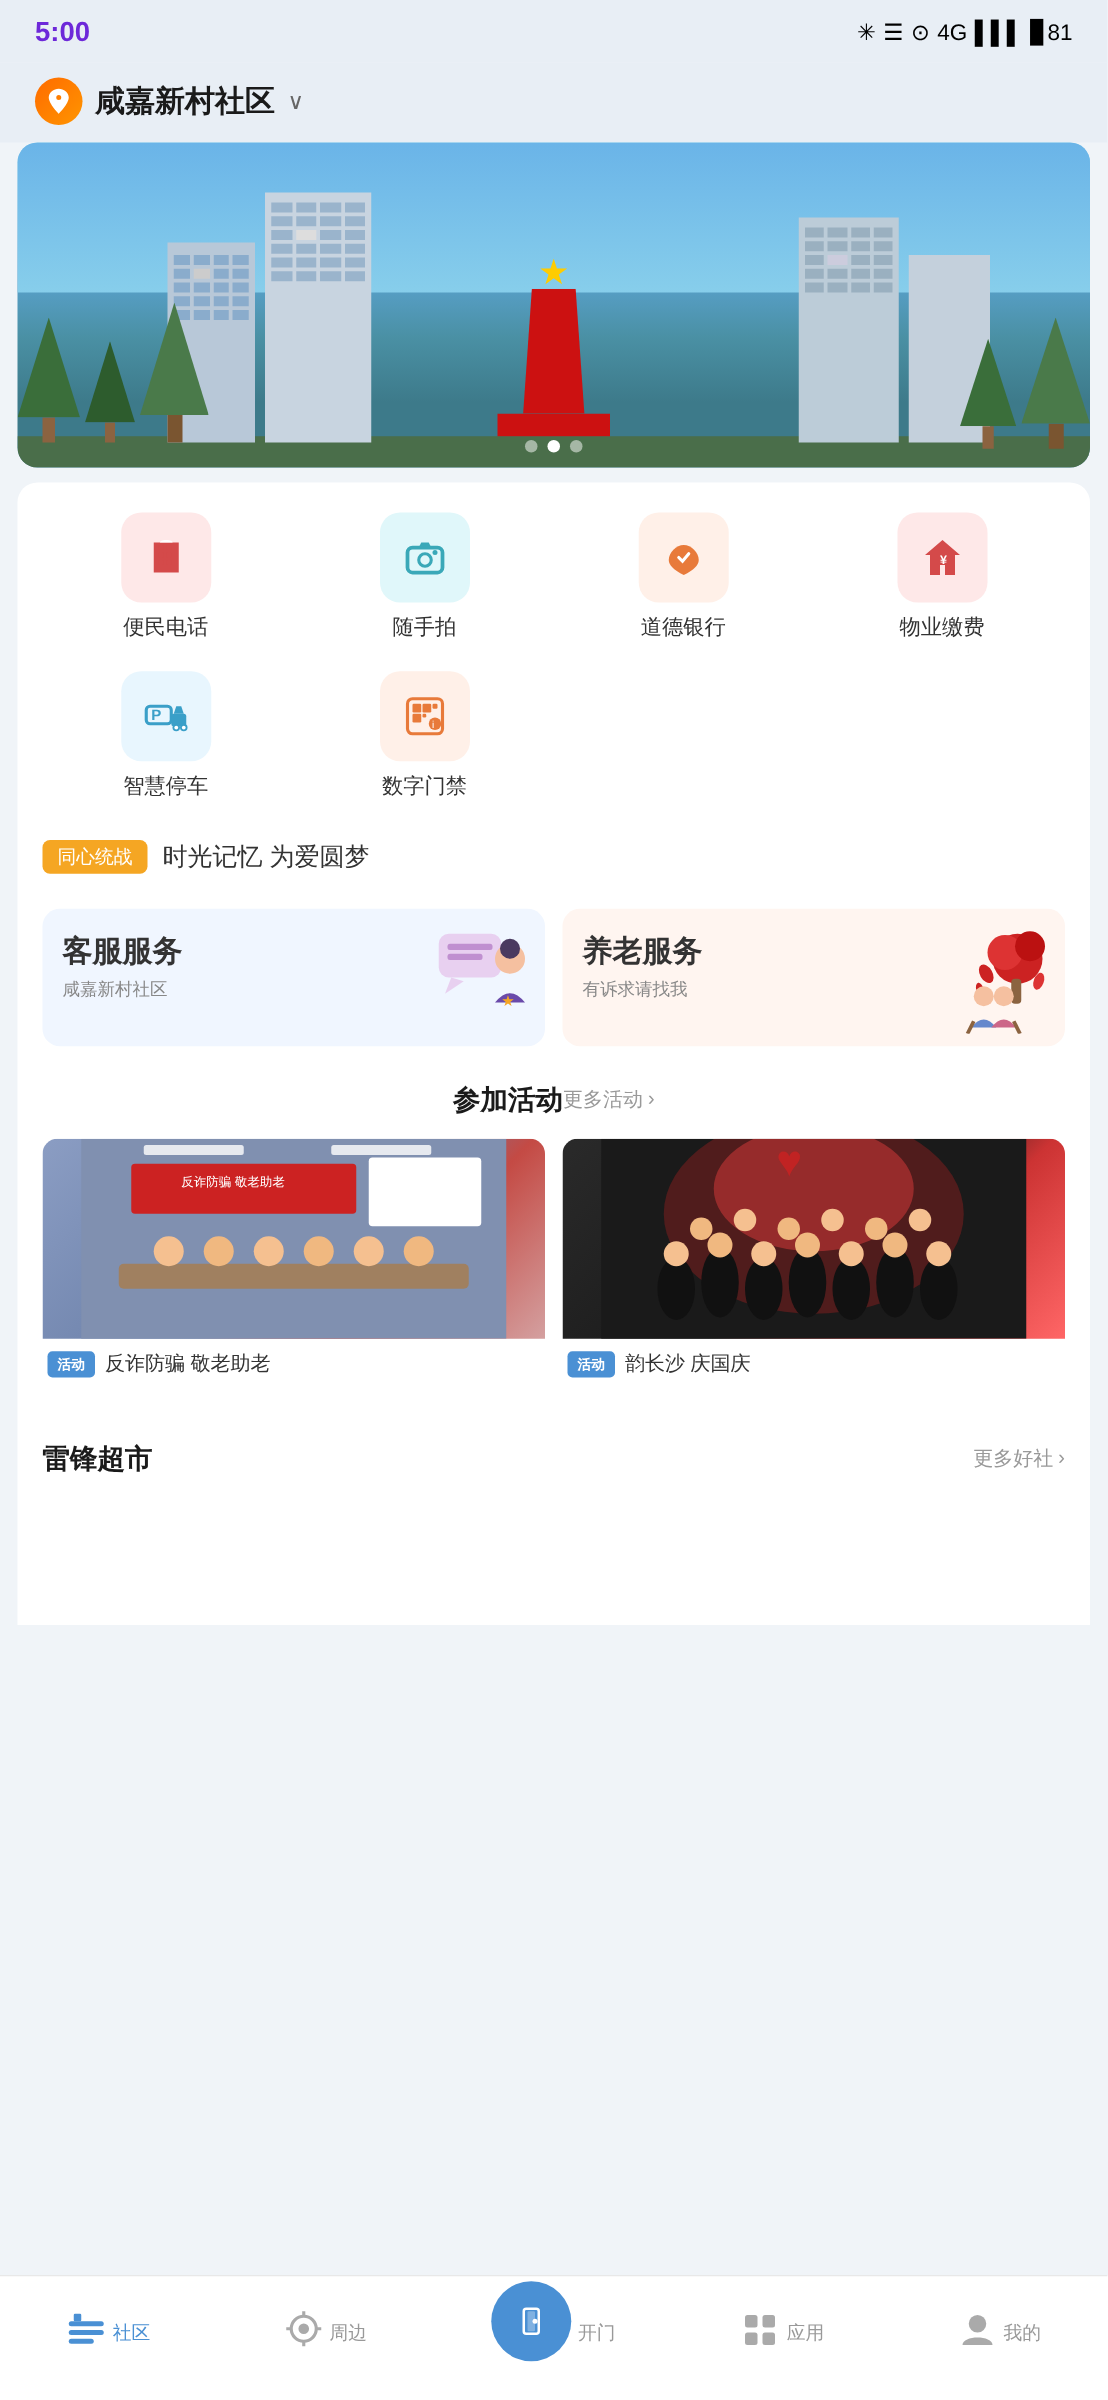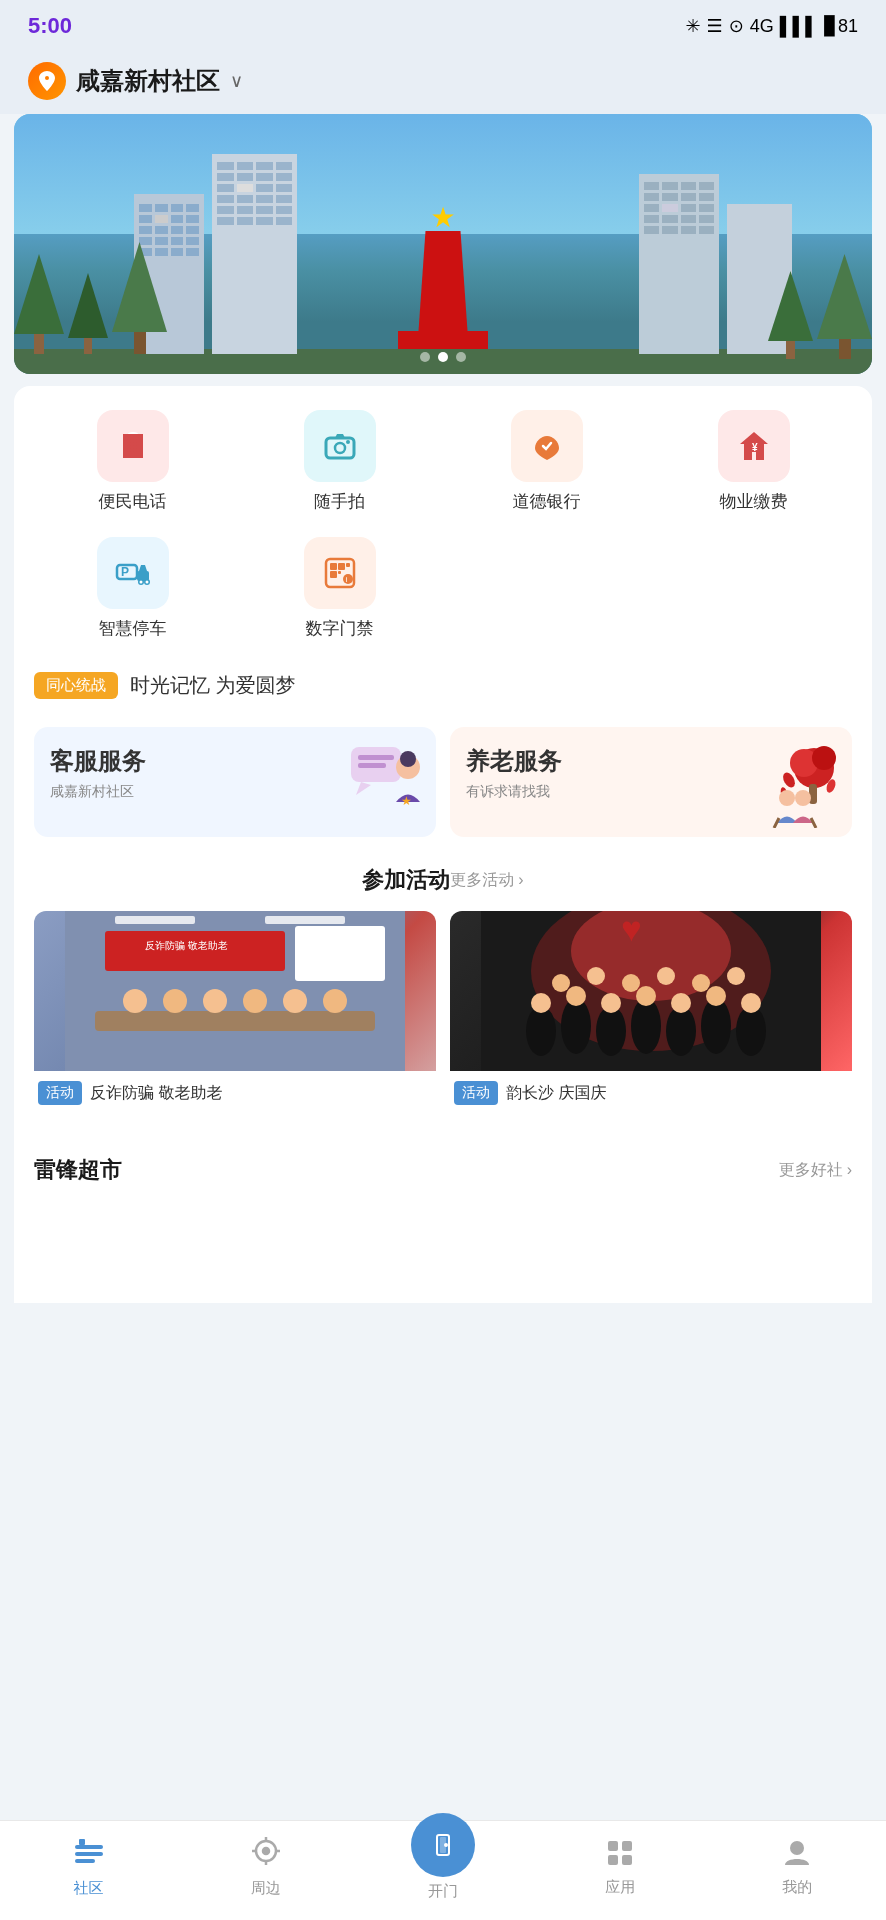--- a/index.html
+++ b/index.html
@@ -256,24 +256,25 @@
     }
     .activity-info {
       padding: 10px 4px 6px;
       display: flex;
       align-items: center;
       gap: 8px;
     }
     .activity-badge {
       background: #4a90d4;
       color: white;
-      font-size: 14px;
+      font-size: 11px;
       padding: 3px 8px;
       border-radius: 4px;
       white-space: nowrap;
+      font-weight: bold;
     }
     .activity-name {
       font-size: 16px;
       color: #333;
     }
     .bottom-section-title {
       font-size: 22px;
       font-weight: 700;
       color: #1a1a1a;
     }
@@ -296,21 +297,21 @@
       background: white;
       border-top: 1px solid #e8e8e8;
       display: flex;
       align-items: center;
       justify-content: space-around;
       padding: 8px 0 16px;
       z-index: 100;
     }
     .nav-item {
       display: flex;
-      flex-direction: column;
+      flex-direction: row;
       align-items: center;
       gap: 5px;
       cursor: pointer;
       min-width: 80px;
       justify-content: center;
     }
     .nav-label {
       font-size: 15px;
       color: #999;
     }

